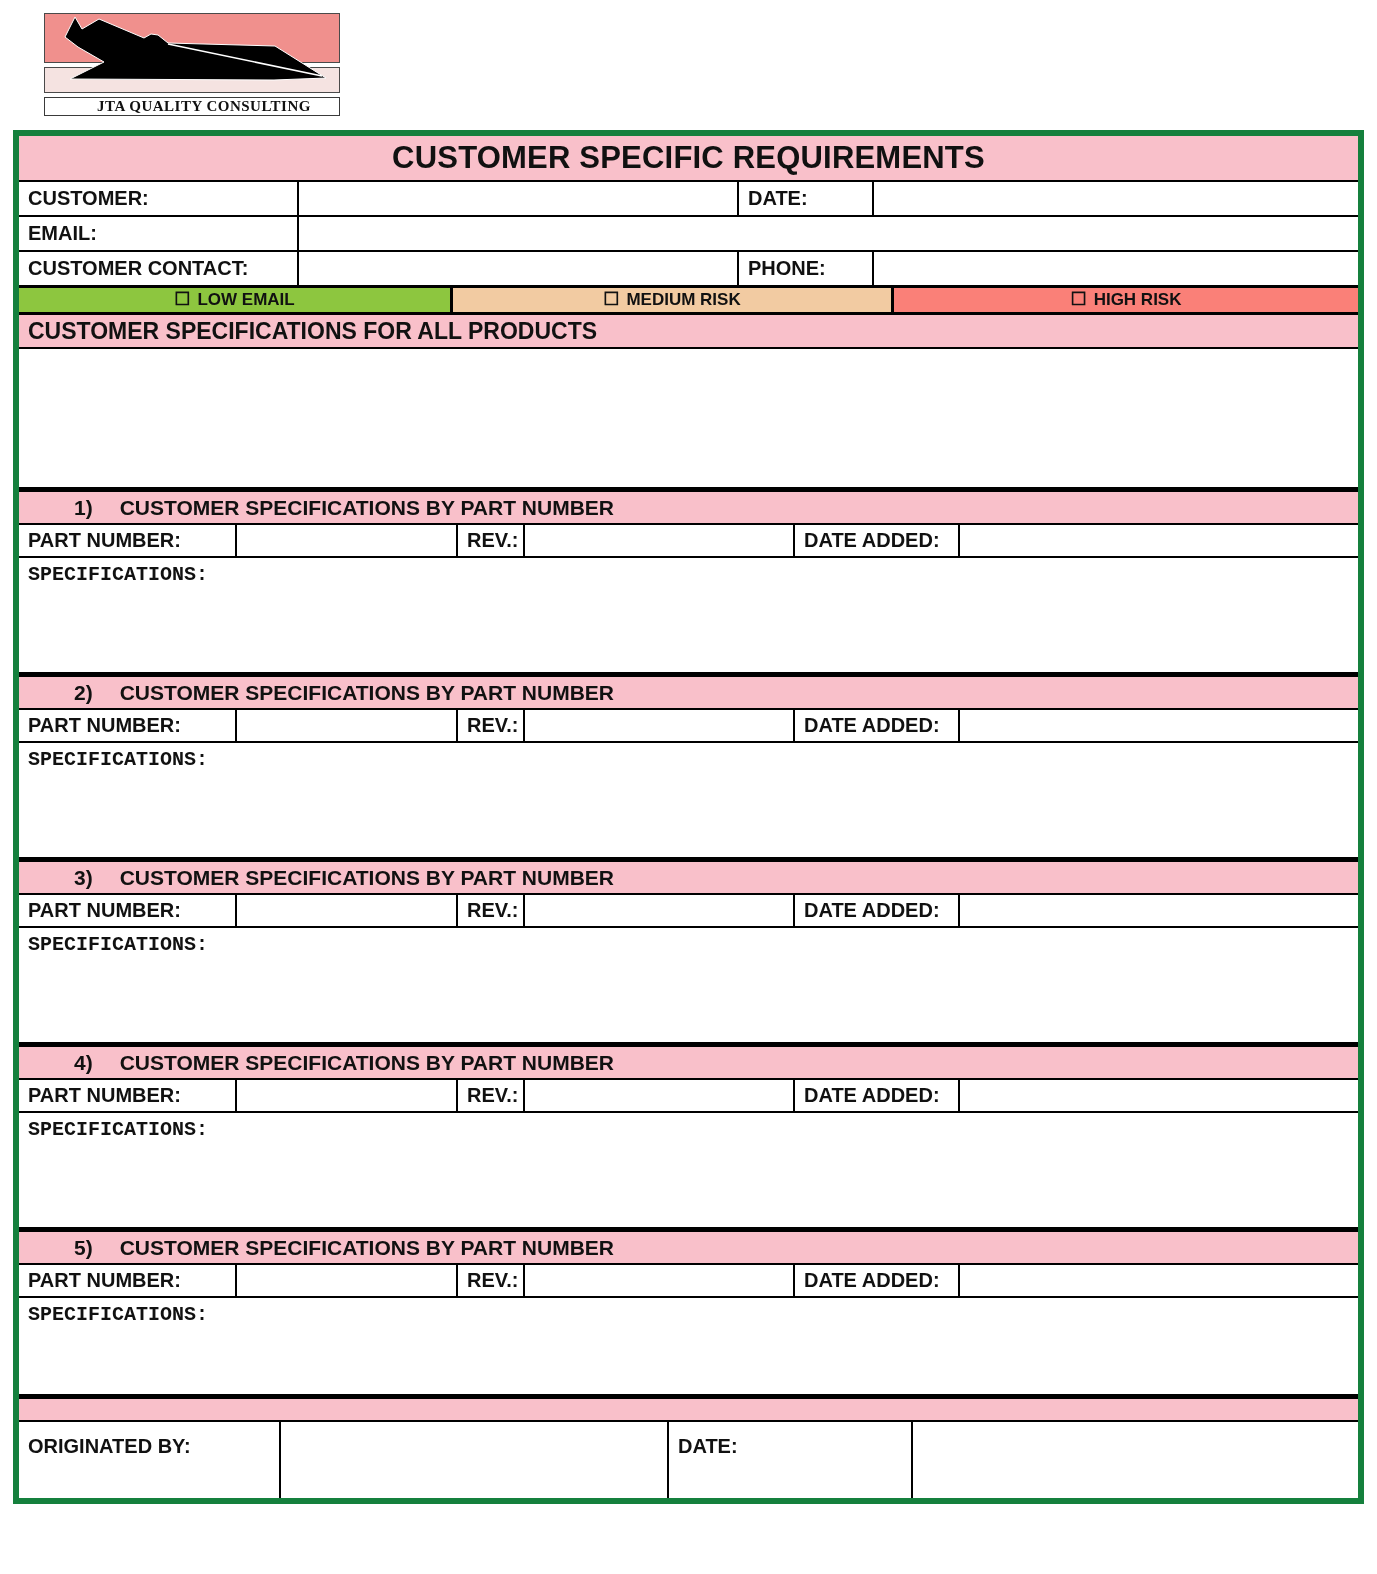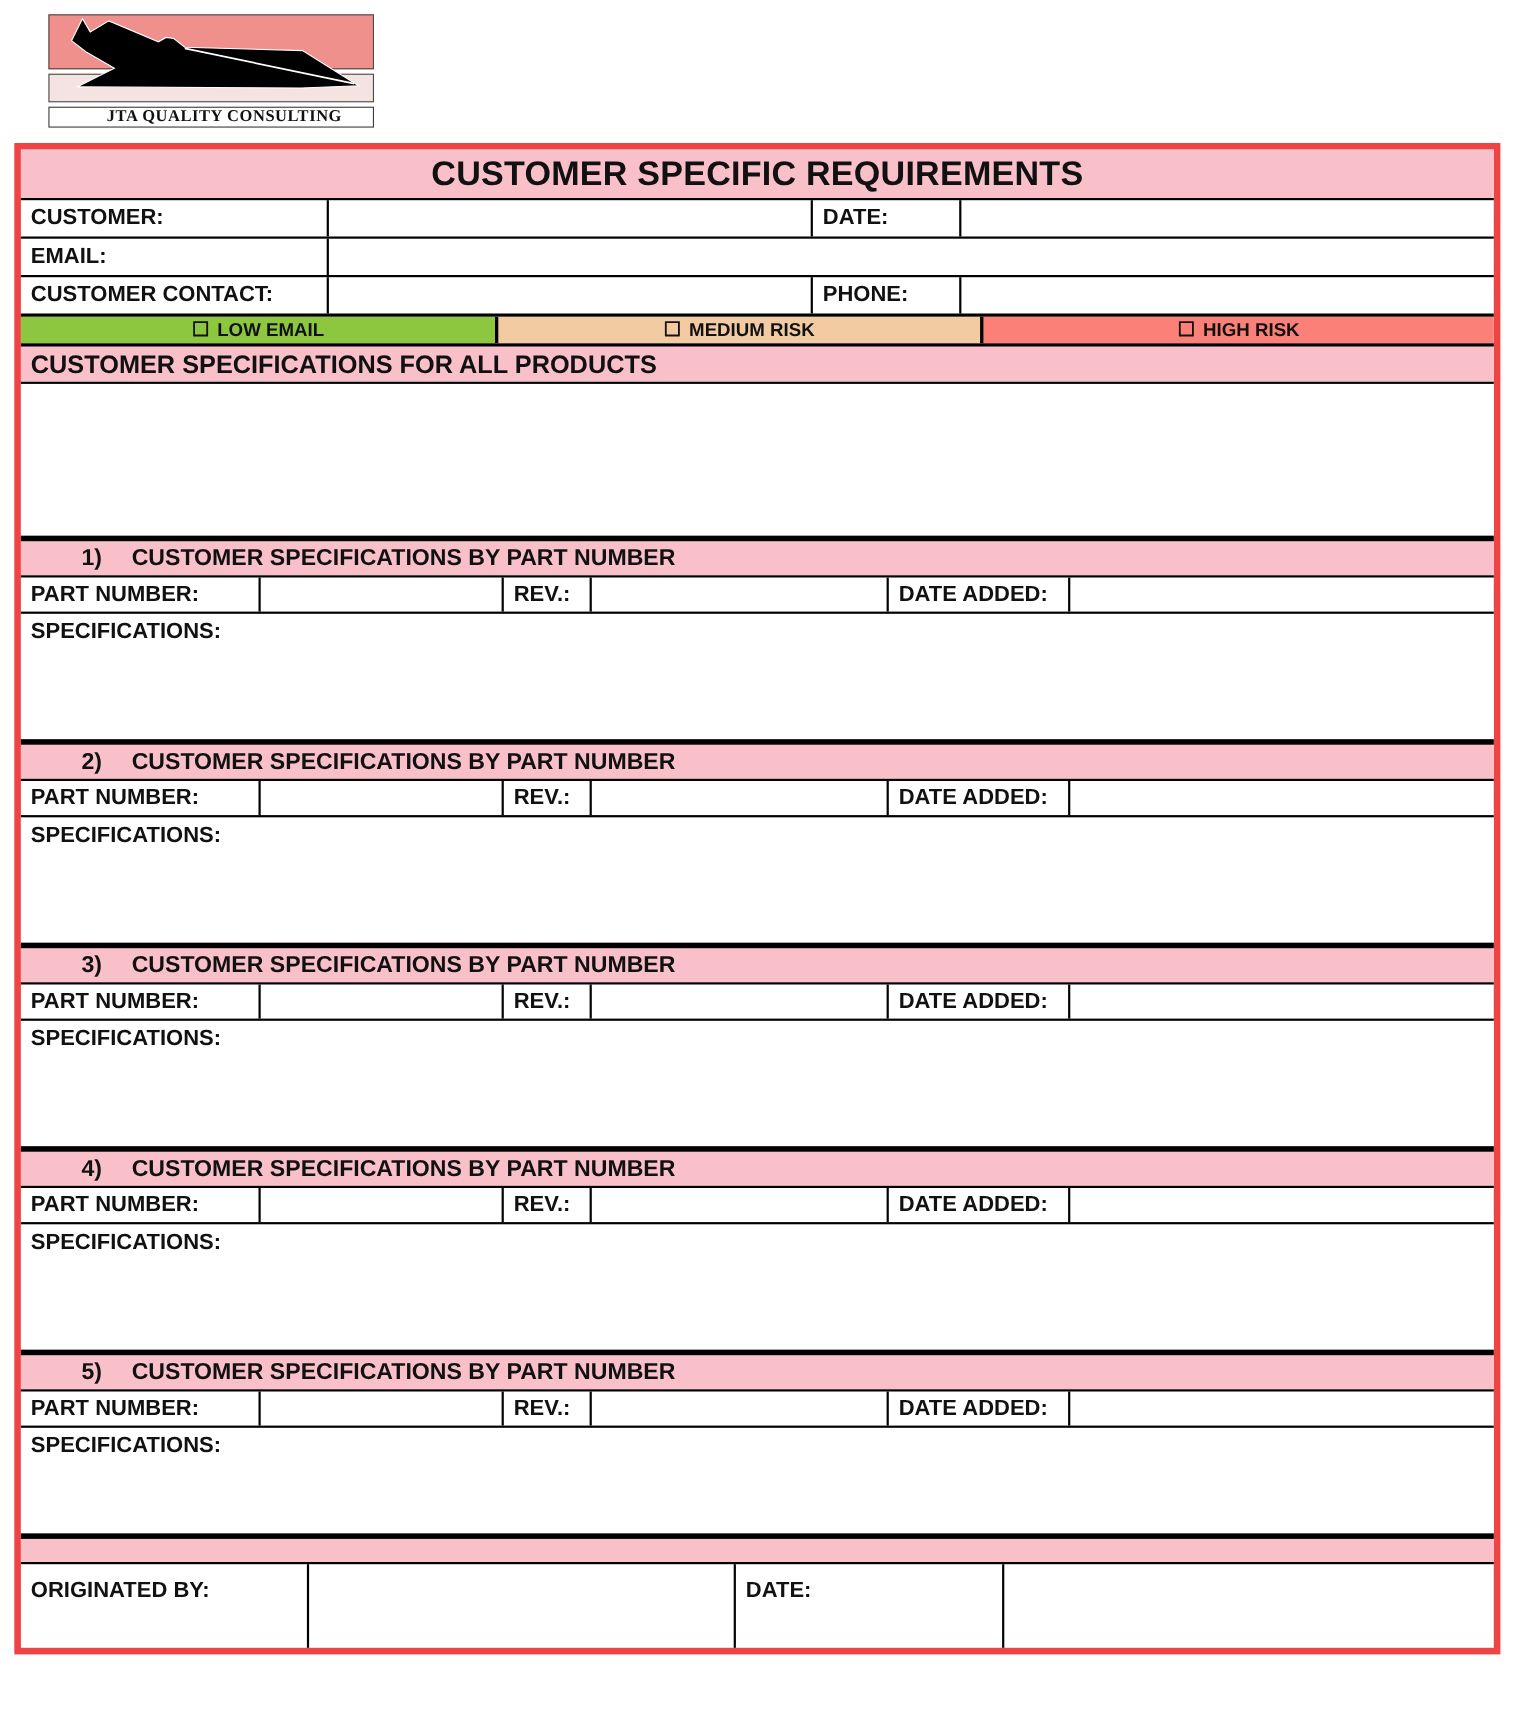--- a/index.html
+++ b/index.html
@@ -15,21 +15,21 @@
   .logo-top  { position:absolute; left:0;  top:3px;  width:296px; height:50px; background:#F0908D; border:1px solid #4a4a4a; }
   .logo-mid  { position:absolute; left:0;  top:57px; width:296px; height:26px; background:#F5E3E1; border:1px solid #4a4a4a; }
   .logo-band { position:absolute; left:0;  top:87px; width:296px; height:19px; background:#ffffff; border:1px solid #3a3a3a;
                font-family:"Liberation Serif", serif; font-weight:bold; font-size:15px; letter-spacing:.5px;
                display:flex; align-items:center; justify-content:center;padding-left:24px; }
   .logo-jet  { position:absolute; left:0; top:0; width:296px; height:88px; }
 
   
   .sheet {
     position:absolute; left:13px; top:130px; width:1351px;
-    border:6px solid #ef4444; background:#fff;
+    border:6px solid #15803d; background:#fff;
   }
   .row  { display:flex; width:100%; }
   .cell { display:flex; align-items:center; overflow:hidden; }
   .lbl  { font-weight:bold; font-size:20px; padding-left:9px; }
   .bl2  { border-left:2px solid #000; }
   .bl3  { border-left:3px solid #000; }
 
   .pink { background:#F9C0CA; }
 
   .title-row { height:44px; background:#F9C0CA; display:flex; align-items:center; justify-content:center;
@@ -53,26 +53,26 @@
   .all-blank  { height:140px; border-top:2px solid #000; background:#fff; }
 
   .section-header { height:36px; border-top:5px solid #000; display:flex; align-items:center;
                     font-weight:bold; font-size:21px; }
   .sec-num   { padding-left:55px; }
   .sec-title { margin-left:27px; }
 
   .part-row  { height:33px; border-top:2px solid #000; font-weight:bold; font-size:20px; }
   .w-pn   { width:216px; }
   .w-pnv  { width:221px; }
-  .w-rev  { width:80px;  }
+  .w-rev  { width:67px;  }
   .w-revv { width:270px; }
   .w-da   { width:165px; }
   .w-dav  { flex:1; }
 
-  .specs { height:116px; border-top:2px solid #000; padding:5px 9px; background:#fff; }
+  .specs { height:116px; border-top:2px solid #000; padding:5px 9px; background:#fff;font-family:Liberation Mono, monospace; }
   .specs.short { height:98px; }
   .specs-label { font-weight:bold; font-size:20px; }
   .specs-value { font-size:18px; min-height:40px; }
 
   .footer-band { height:26px; border-top:5px solid #000; background:#F9C0CA; }
   .footer-row  { height:78px; border-top:2px solid #000; font-weight:bold; font-size:21px; }
   .footer-row .cell { align-items:flex-start; padding-top:13px; }
   .w-orig  { width:260px; }
   .w-origv { width:388px; padding-top:0; }
   .w-fdate { width:244px; }

